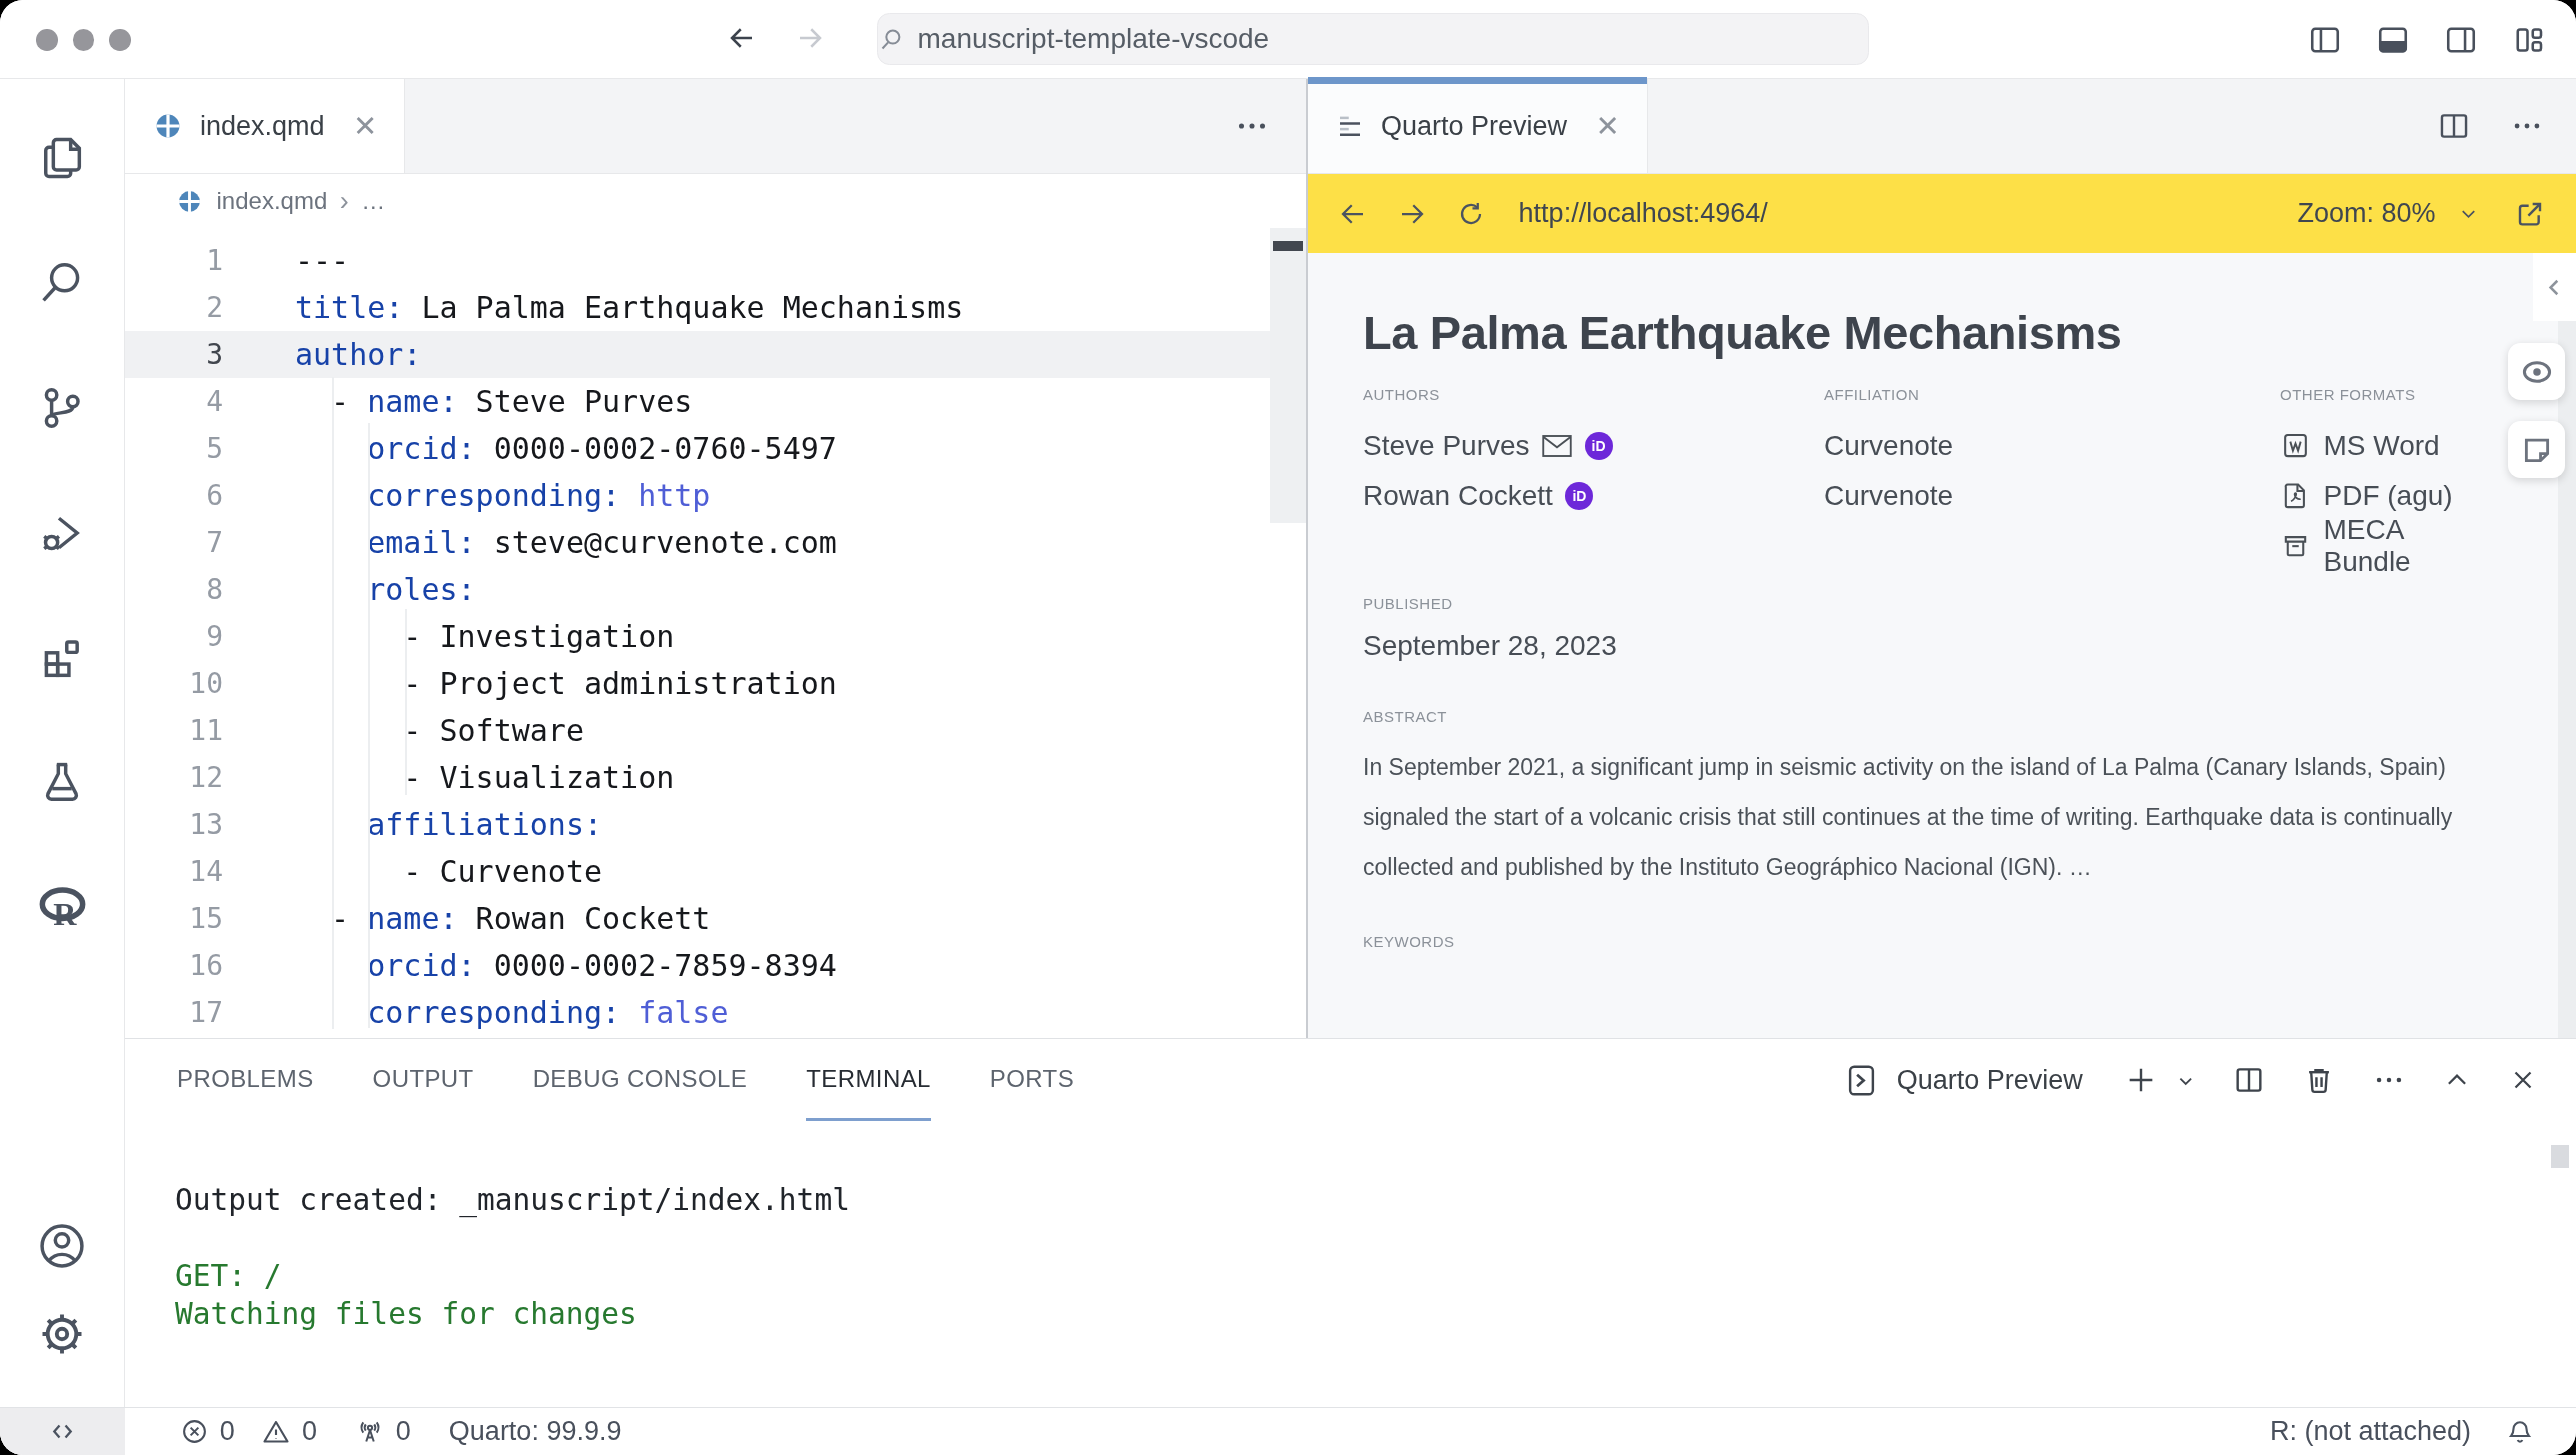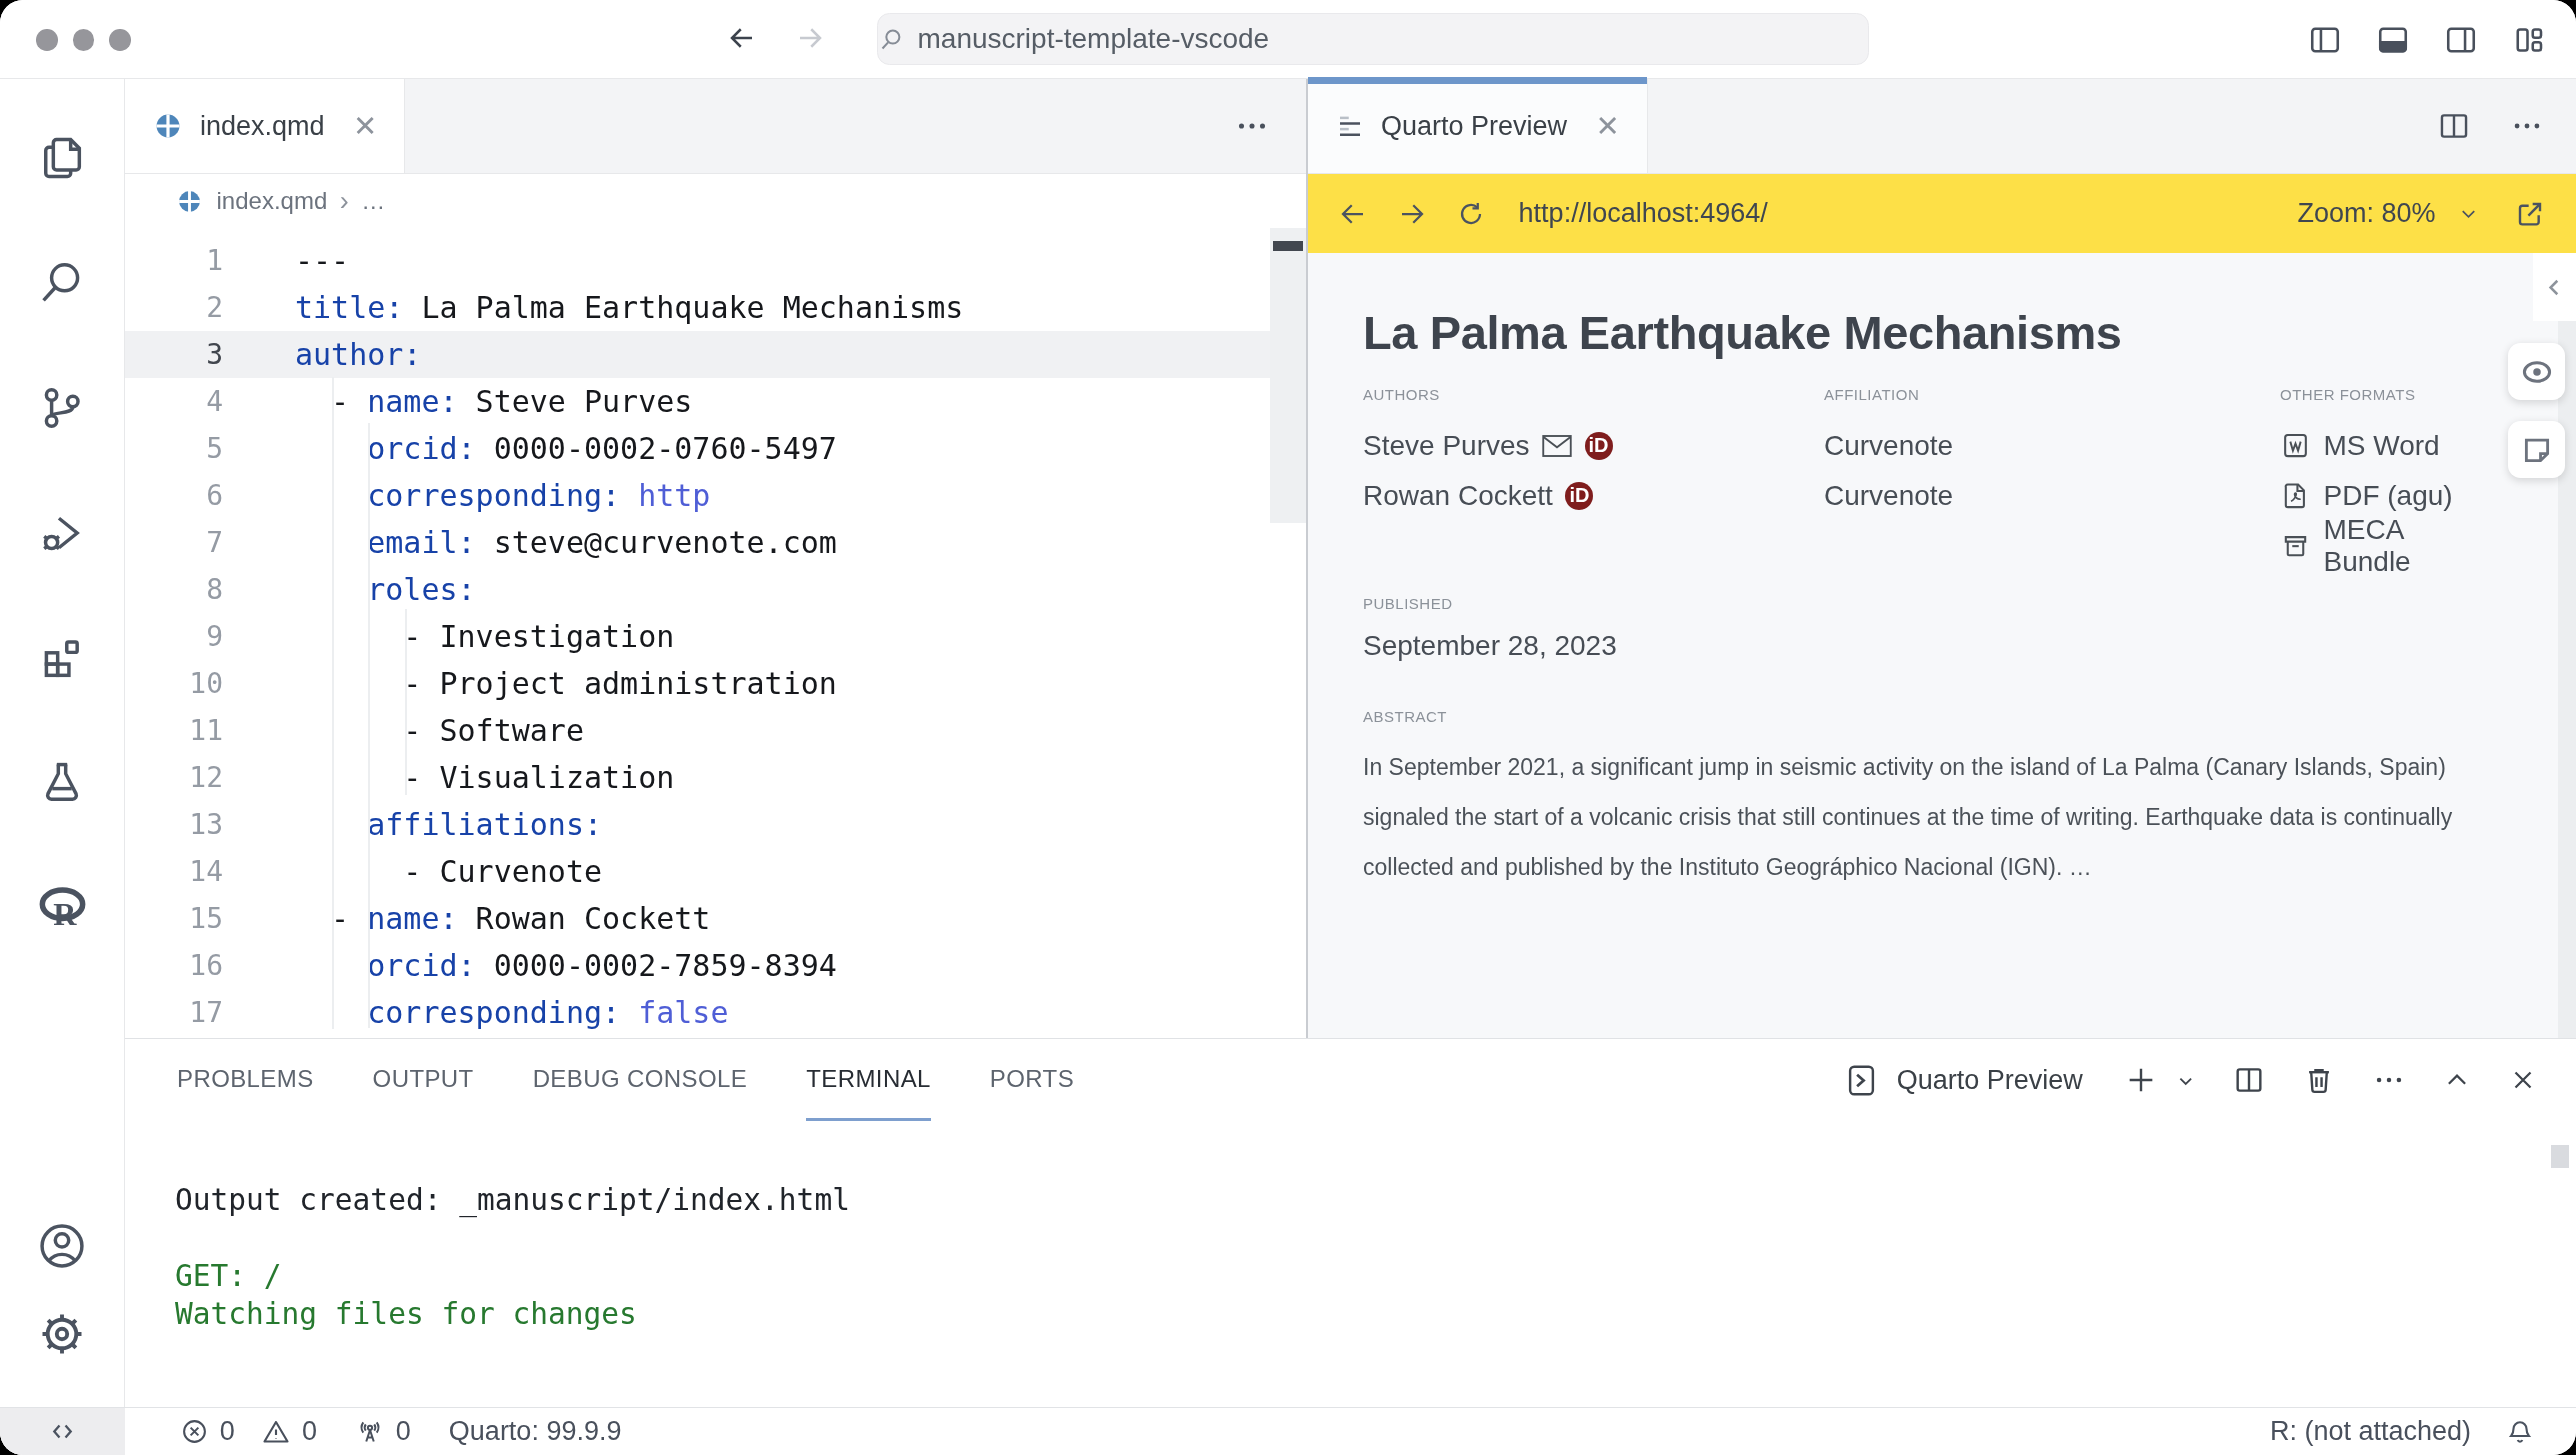--- a/index.html
+++ b/index.html
@@ -53,21 +53,21 @@
   .pt-actions { margin-left:auto; display:flex; gap:39px; align-items:center; padding-right:32px; color:#49505c; }
   .pnav { height:79px; background:#fde047; display:flex; align-items:center; padding:0 30px; gap:29px; font-size:27px; color:#3f4650; }
   .url { margin-left:3.6px; }
   .pnav-right { margin-left:auto; display:flex; align-items:center; gap:21.5px; }
   .pcontent { position:relative; flex:1; padding:32px 107px 0 55px; color:#4a5057; overflow:hidden; }
   .doc-title { font-size:47px; font-weight:700; color:#3e444d; margin:19.7px 0 0; letter-spacing:-0.4px; }
   .cols { display:flex; margin-top:21.5px; }
   .col1 { width:461px; } .col2 { width:456px; } .col3 { flex:1; }
   .sec-label { font-size:15px; line-height:27px; color:#8b9199; letter-spacing:0.5px; margin-bottom:12.5px; }
   .author-row, .aff-row, .fmt-row { display:flex; align-items:center; gap:12.5px; font-size:28px; height:50px; color:#474d55; }
-  .orcid { width:28px; height:28px; border-radius:50%; background:#7f1d1d; color:#fff; font-size:20px; font-weight:700; display:flex; align-items:center; justify-content:center; flex:none; font-style:normal; }
+  .orcid { width:28px; height:28px; border-radius:50%; background:#6d28d9; color:#fff; font-size:14px; font-weight:700; display:flex; align-items:center; justify-content:center; flex:none; font-style:normal; }
   .pub { margin-top:19.7px; } .pub-value, .kw-value { font-size:28px; color:#474d55; }
   .abs { margin-top:41px; }
   .abs-text { font-size:23px; line-height:50px; max-width:1092px; margin-top:7.2px; color:#4b5158; }
   .kw { margin-top:36px; }
   .collapse-strip { position:absolute; top:0; right:0; width:43px; height:68px; background:#fff; display:flex; align-items:center; justify-content:center; color:#8d939b; cursor:pointer; }
   .pscroll { position:absolute; top:68px; right:0; width:18px; bottom:0; background:#eceef0; }
   .float-btn { position:absolute; right:10.7px; width:57px; height:57px; background:#fff; border-radius:12.5px; box-shadow:0 2.7px 9px rgba(0,0,0,.14); display:flex; align-items:center; justify-content:center; color:#6d737e; cursor:pointer; }
   .fb-eye { top:90px; } .fb-note { top:168px; }
 
   
@@ -413,20 +413,24 @@
                   </div>
               </div>
             </div>
             <div class="pub">
               <div class="sec-label">PUBLISHED</div>
               <div class="pub-value">September 28, 2023</div>
             </div>
             <div class="abs">
               <div class="sec-label">ABSTRACT</div>
               <div class="abs-text">In September 2021, a significant jump in seismic activity on the island of La Palma (Canary Islands, Spain) signaled the start of a volcanic crisis that still continues at the time of writing. Earthquake data is continually collected and published by the Instituto Geográphico Nacional (IGN). …</div>
+            </div>
+            <div class="kw">
+              <div class="sec-label">KEYWORDS</div>
+
             </div>
             <div class="pscroll"></div>
             <div class="collapse-strip">
                 <svg width="27" height="27" viewBox="0 0 24 24" fill="none" stroke="currentColor" stroke-width="2.2">
                   <path d="M14.5 6L8.5 12l6 6"></path>
                 </svg>
               </div>
             <div class="float-btn fb-eye">
                 <svg width="36" height="36" viewBox="0 0 24 24" fill="none" stroke="currentColor" stroke-width="2">
                   <ellipse cx="12" cy="12" rx="8.4" ry="6.2"></ellipse>

